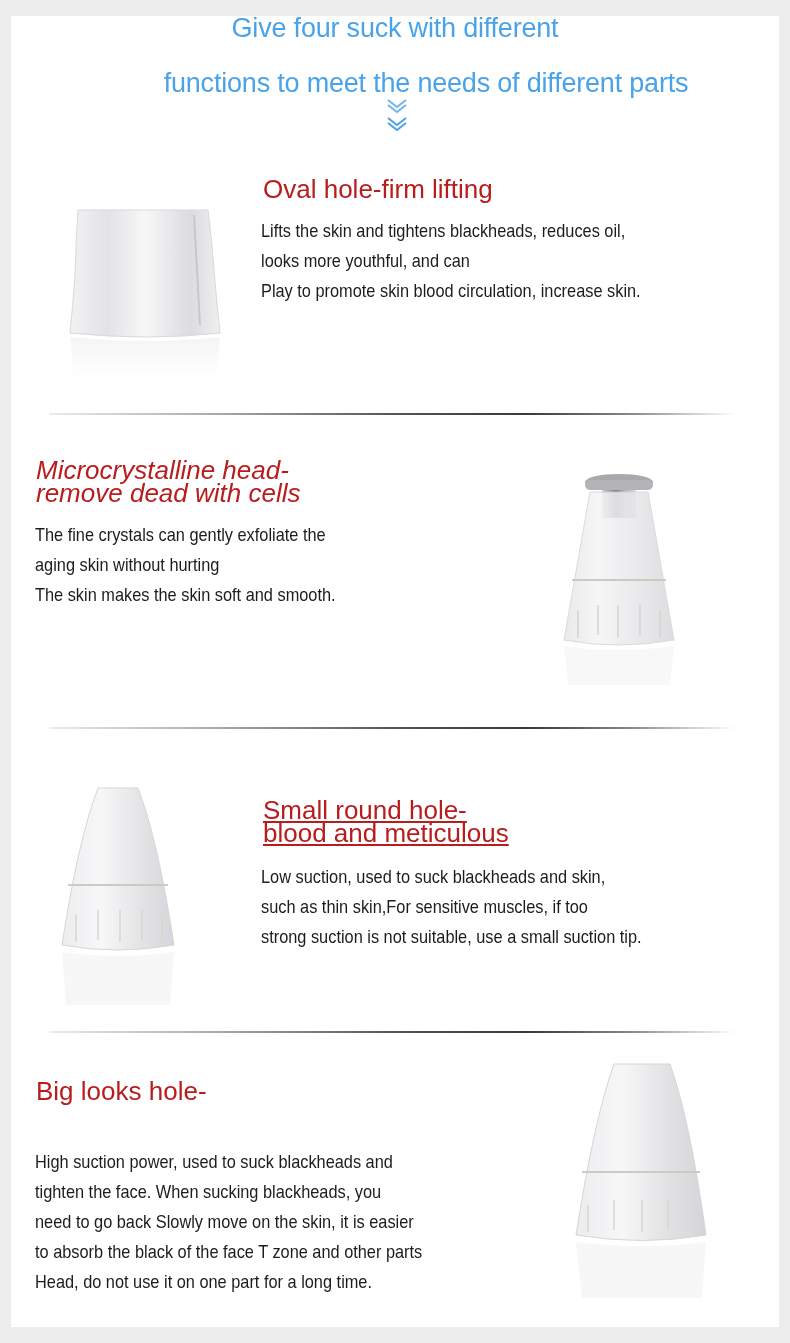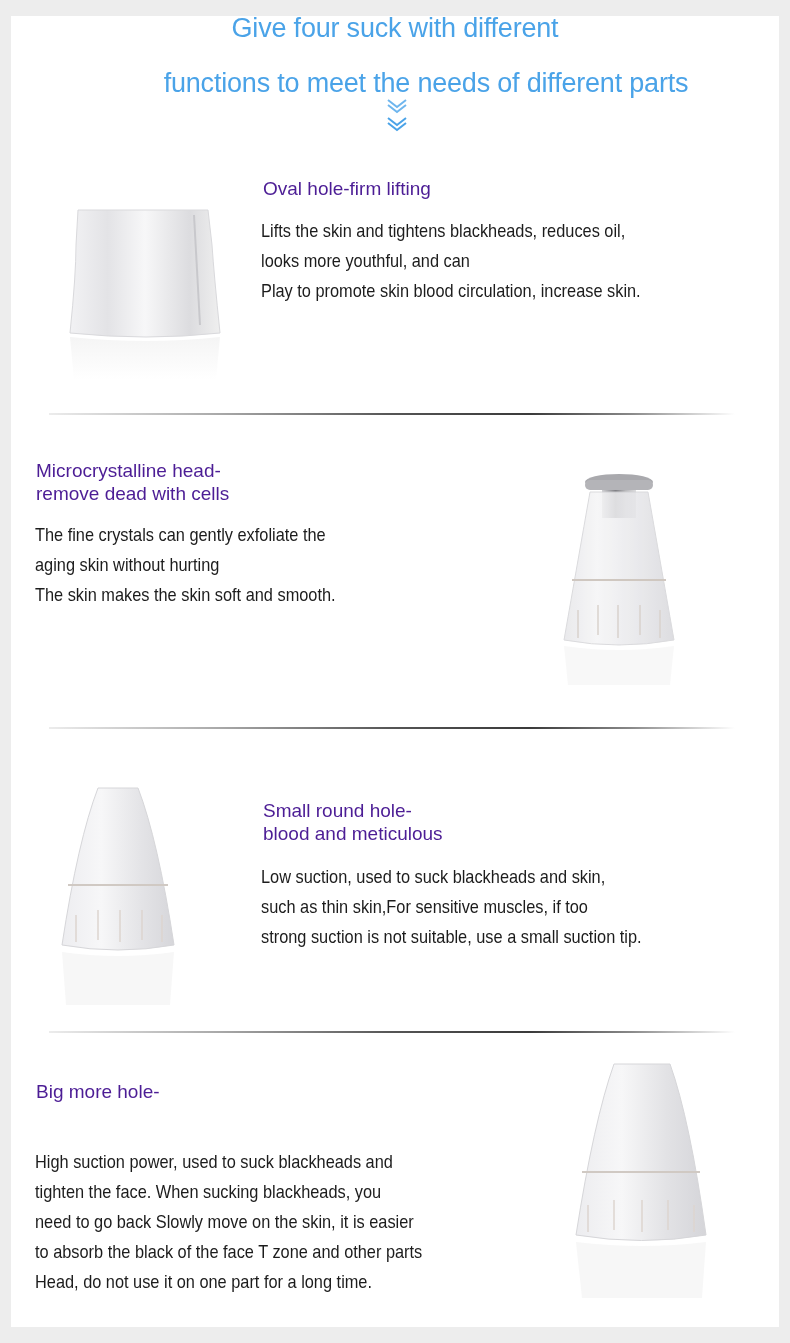--- a/index.html
+++ b/index.html
@@ -20,21 +20,21 @@
     text-align: center; color: #4aa3e8;
     font-size: 27px; line-height: 37px;
     letter-spacing: -0.2px;
   }
   .title .l1 { position: absolute; top: 10px; width: 100%; }
   .title .l2 { position: absolute; top: 65px; width: 100%; margin-left: 31px; }
   .chevrons {
     position: absolute; left: 386px; top: 98px; width: 22px; height: 38px;
   }
   .heading {
-    position: absolute; color: #4c1d95; font-size: 19px;
+    position: absolute; color: #b91c1c; font-size: 26px;
     line-height: 23px; white-space: nowrap;
   }
   .heading.single { line-height: 30px; }
   .body-text {
     position: absolute; color: #1c1c1c; font-size: 19px;
     line-height: 30px; white-space: nowrap;
     transform-origin: 0 0; transform: scaleX(0.86);
   }
   .divider {
     position: absolute; left: 49px; width: 686px; height: 2px;
@@ -86,21 +86,21 @@
   <div class="body-text" style="left:261px;top:216px;">
     <div>Lifts the skin and tightens blackheads, reduces oil,</div>
     <div>looks more youthful, and can</div>
     <div>Play to promote skin blood circulation, increase skin.</div>
   </div>
 </div>
 
 <div class="divider" style="top:413px;"></div>
 
 <div>
-  <div class="heading" style="left:36px;top:459px;">
+  <div class="heading" style="left:36px;top:459px;font-style:italic;">
     <div>Microcrystalline head-</div>
     <div>remove dead with cells</div>
   </div>
   <div class="body-text" style="left:35px;top:520px;">
     <div>The fine crystals can gently exfoliate the</div>
     <div>aging skin without hurting</div>
     <div>The skin makes the skin soft and smooth.</div>
   </div>
   <svg class="tip" style="left:560px;top:470px;" width="120" height="220" viewBox="0 0 120 220">
     <defs>
@@ -149,36 +149,36 @@
     <line x1="10" y1="105" x2="110" y2="105" stroke="#d0c9c3" stroke-width="2"></line>
     <g stroke="#dcd5cf" stroke-width="1.5">
       <line x1="18" y1="135" x2="18" y2="162"></line>
         <line x1="40" y1="130" x2="40" y2="160"></line>
       <line x1="62" y1="130" x2="62" y2="162"></line>
         <line x1="84" y1="130" x2="84" y2="160"></line>
       <line x1="104" y1="135" x2="104" y2="162"></line>
     </g>
     <path d="M4,172 Q60,180 116,172 L112,225 L8,225 Z" fill="#f2f2f2" opacity="0.6"></path>
   </svg>
-  <div class="heading" style="left:263px;top:799px;">
+  <div class="heading" style="left:263px;top:799px;text-decoration:underline;">
     <div>Small round hole-</div>
     <div>blood and meticulous</div>
   </div>
   <div class="body-text" style="left:261px;top:862px;">
     <div>Low suction, used to suck blackheads and skin,</div>
     <div>such as thin skin,For sensitive muscles, if too</div>
     <div>strong suction is not suitable, use a small suction tip.</div>
   </div>
 </div>
 
 <div class="divider" style="top:1031px;"></div>
 
 <div>
   <div class="heading" style="left:36px;top:1080px;">
-    <div>Big more hole-</div>
+    <div>Big looks hole-</div>
   </div>
   <div class="body-text" style="left:35px;top:1147px;">
     <div>High suction power, used to suck blackheads and</div>
     <div>tighten the face. When sucking blackheads, you</div>
     <div>need to go back Slowly move on the skin, it is easier</div>
     <div>to absorb the black of the face T zone and other parts</div>
     <div>Head, do not use it on one part for a long time.</div>
   </div>
   <svg class="tip" style="left:572px;top:1060px;" width="140" height="240" viewBox="0 0 140 240">
     <defs>

